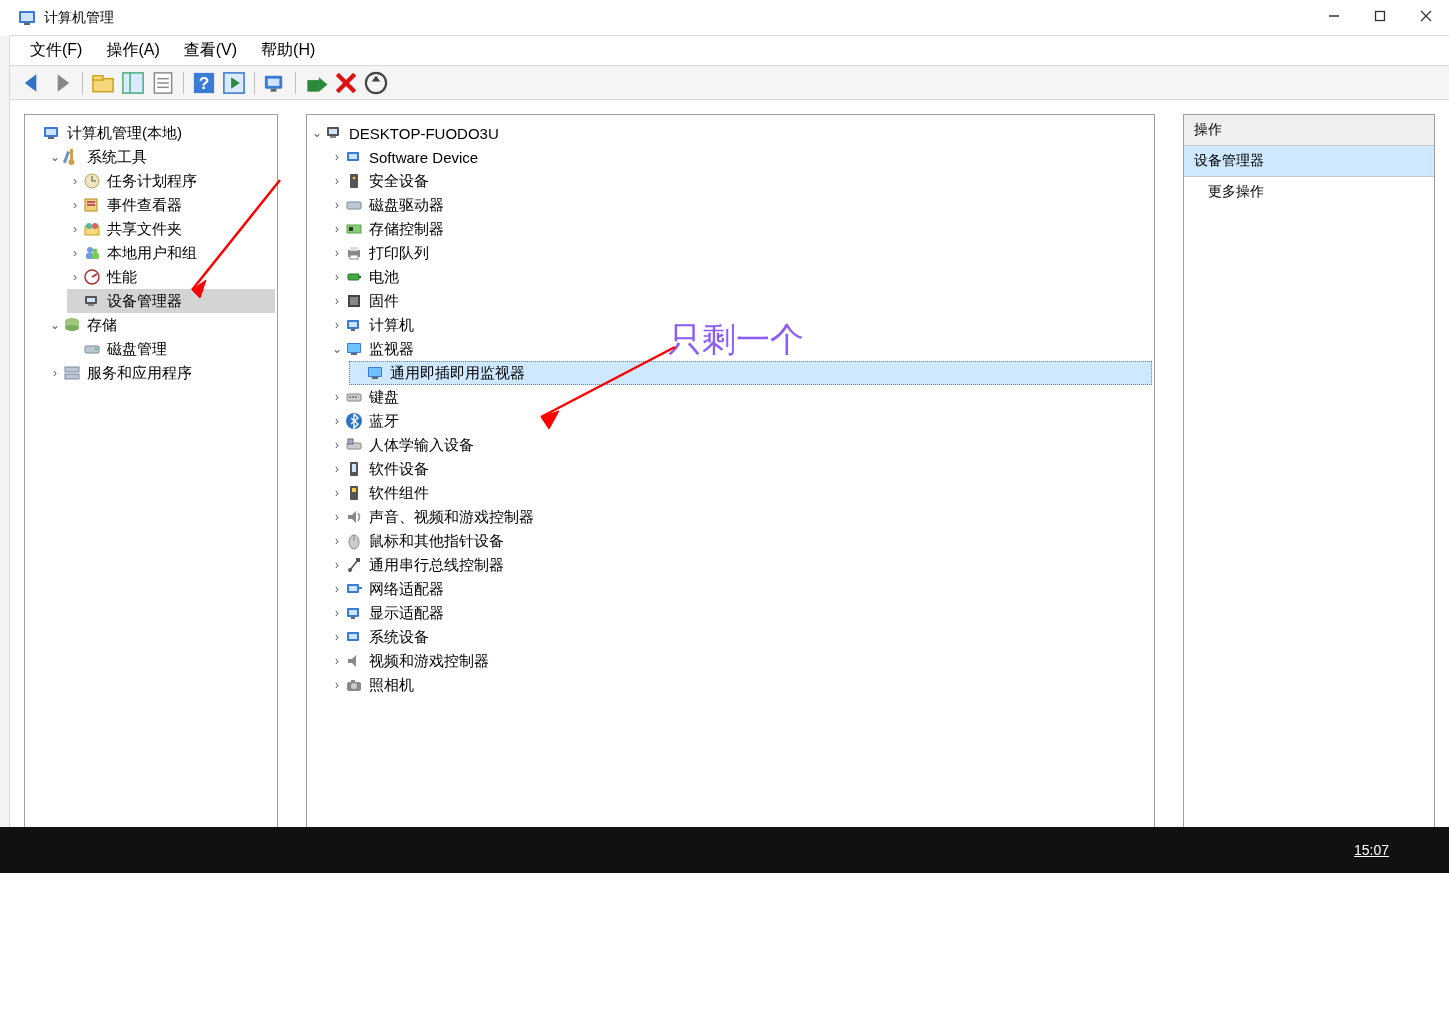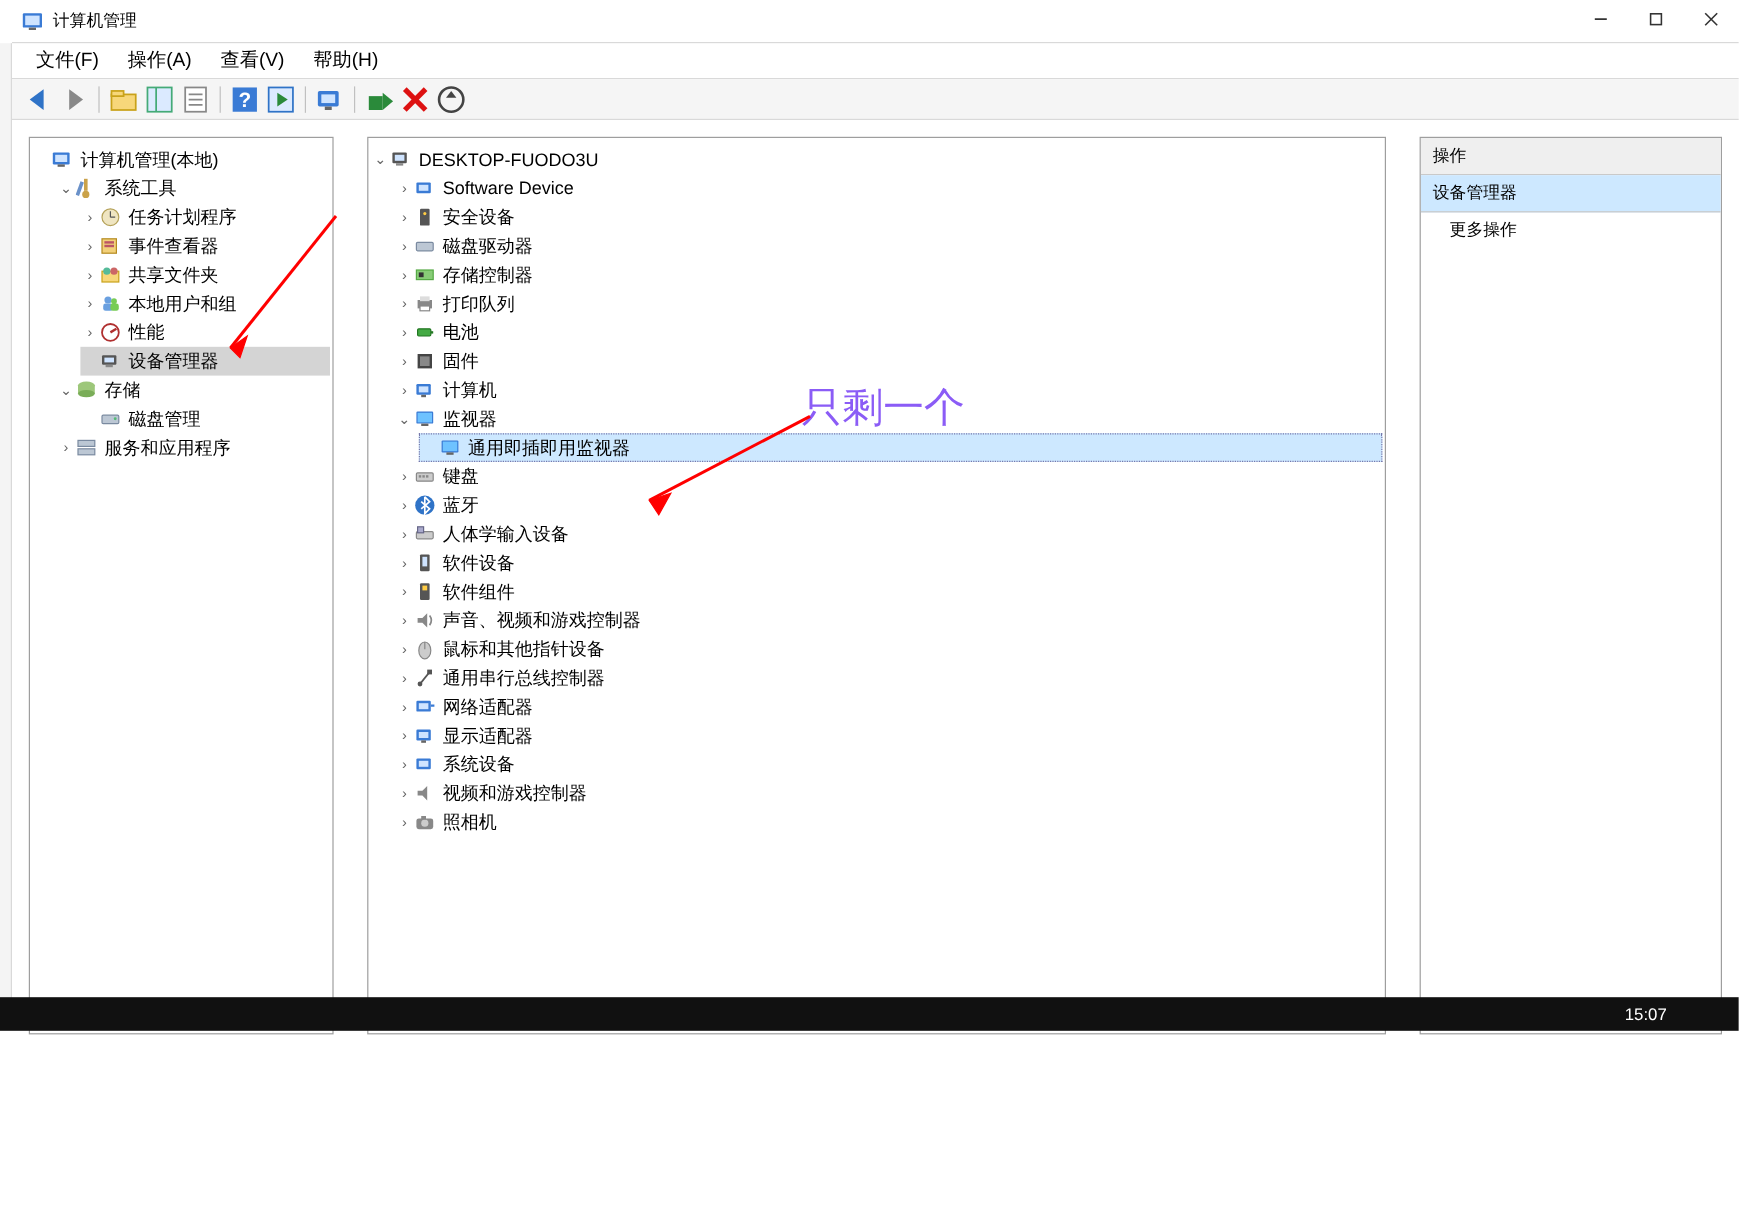--- a/index.html
+++ b/index.html
@@ -59,22 +59,22 @@
   .pane-mid .tree > li > .node .lbl,
   .pane-mid .tree li       .node .lbl { font-size: 15px; }
 
   
   .right-hdr { background: #efefef; border-bottom: 1px solid #c9c9c9; padding: 6px 10px; font-size: 14px; }
   .right-title { background: #cde8ff; padding: 6px 10px; font-size: 14px; border-bottom: 1px solid #c9c9c9; }
   .right-item  { padding: 6px 24px; font-size: 14px; }
 
   
   .taskbar {
-    position: absolute; left: 0; right: 0; bottom: 17px; height: 28px;
-    background: #111; color: #fff; display: flex; align-items: center; justify-content: flex-end; padding-right: 60px;
+    position: absolute; left: 0; right: 0; bottom: 3px; height: 46px;
+    background: #111; color: #fff; display: flex; align-items: center; justify-content: flex-end; padding-right: 60px; text-decoration: underline;
   }
   .clock { font-size: 14px; }
 
   
   .overlay { position: absolute; inset: 0; pointer-events: none; }
   .anno-text {
     position: absolute; color: #8b5cf6; font-size: 34px; font-weight: 400;
     left: 668px; top: 317px;
   }
   .arrow { position: absolute; }

